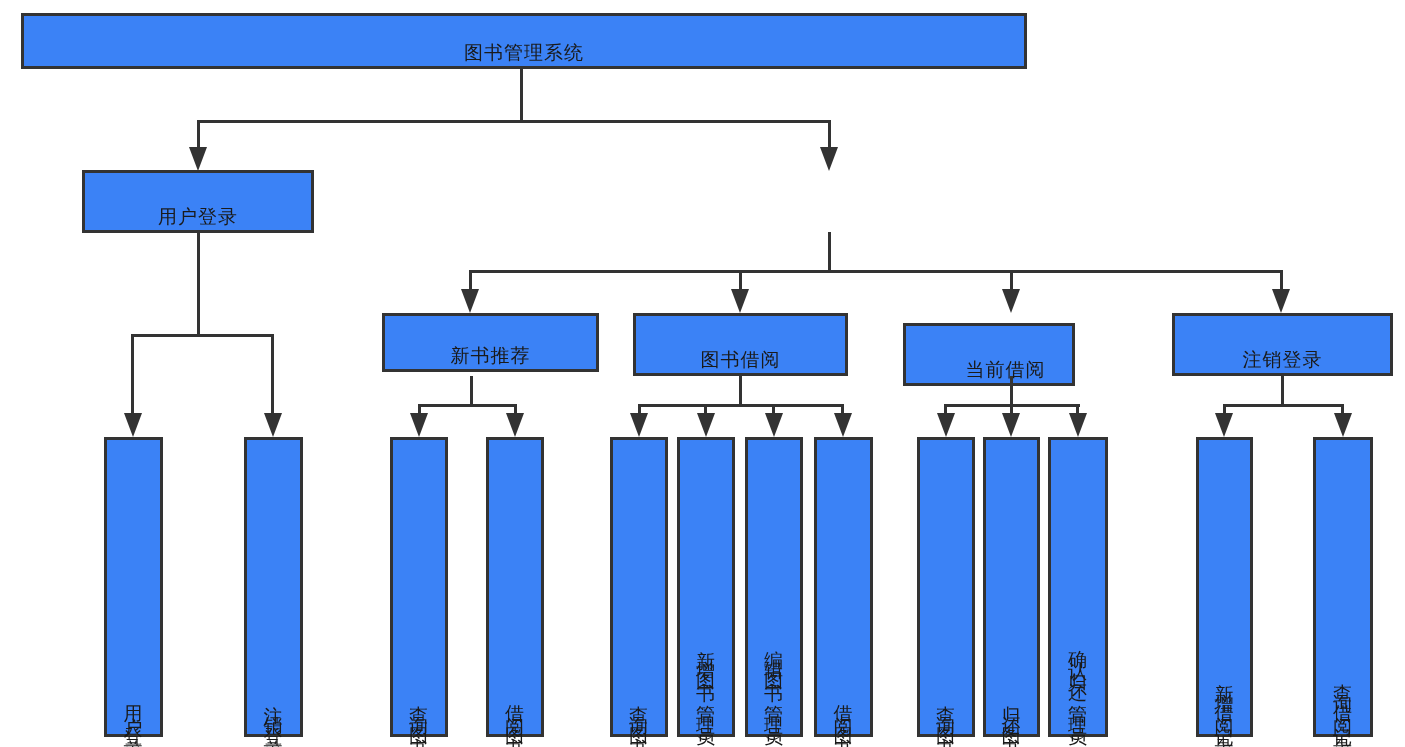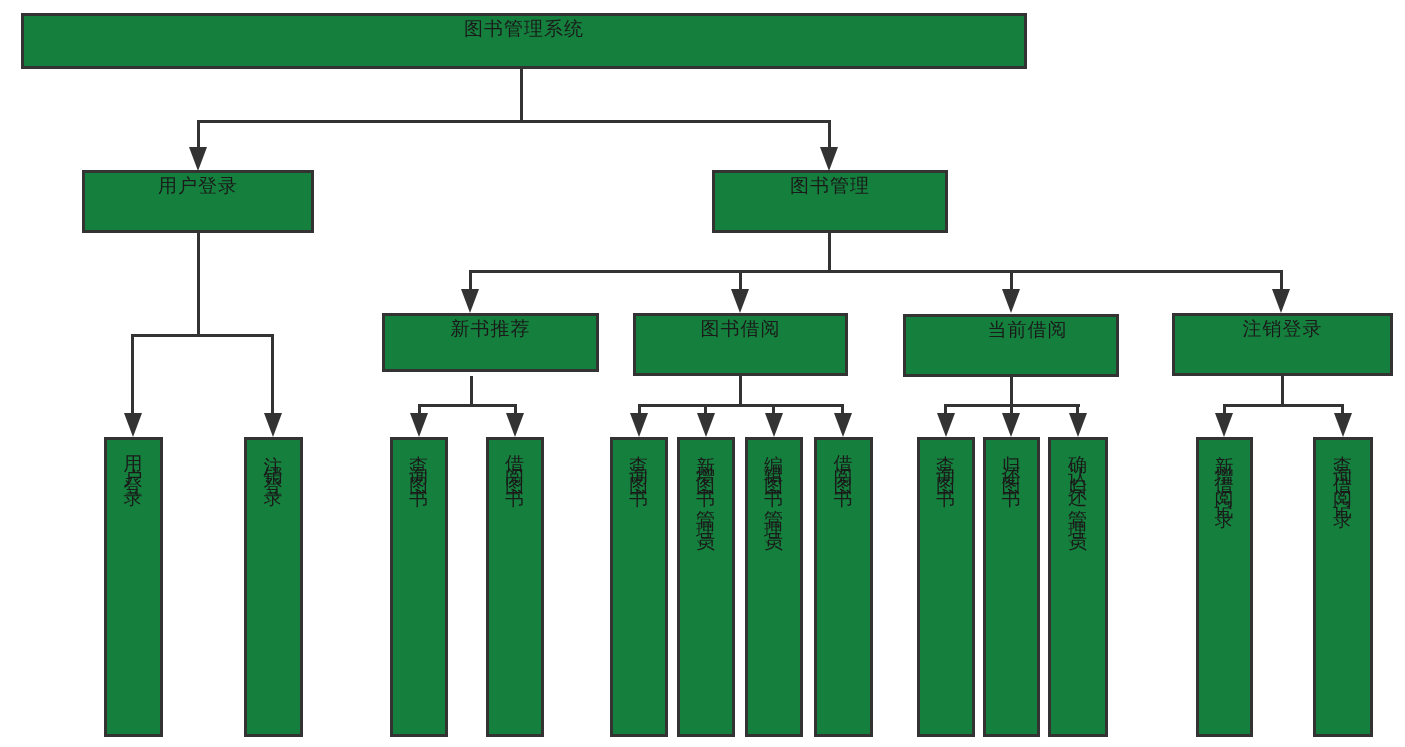--- a/index.html
+++ b/index.html
@@ -2,21 +2,21 @@
 <html><head>
 <meta charset="utf-8">
 <style>
   html,body { margin:0; padding:0; background:#ffffff; }
   .canvas {
     position:relative; width:1405px; height:747px; background:#ffffff;
     font-family:"Liberation Sans", sans-serif; color:#1a1a1a; overflow:hidden;
   }
   .box {
     position:absolute; box-sizing:border-box; border:3px solid #333333;
-    background:#15803d; display:flex; align-items:flex-start; justify-content:center;
+    background:#3b82f6; display:flex; align-items:flex-end; justify-content:center;
     font-size:19px; color:#1a1a1a; letter-spacing:1px;
   }
   .vbox { top:437px; height:300px; }
   .vbox .vtext {
     writing-mode:vertical-rl; text-orientation:mixed;
     letter-spacing:11px; font-size:19px; line-height:1; white-space:nowrap;
   }
   .line { position:absolute; background:#333333; }
   .arrow {
     position:absolute; width:0; height:0;
@@ -40,23 +40,20 @@
   <div class="line" style="left:520px; top:69px; width:3px; height:53px;"></div>
   <div class="line" style="left:197px; top:120px; width:634px; height:3px;"></div>
   <div class="line" style="left:197px; top:120px; width:3px; height:28px;"></div>
   <div class="line" style="left:828px; top:120px; width:3px; height:28px;"></div>
   <div class="arrow" style="left:189px; top:147px;"></div>
   <div class="arrow" style="left:820px; top:147px;"></div>
 
   <div class="box" style="left:82px; top:170px; width:232px; height:63px;">
     <span>用户登录</span>
   </div>
-  <div class="box" style="left:712px; top:170px; width:236px; height:63px;">
-    <span>图书管理</span>
-  </div>
 
   <div class="line" style="left:197px; top:232px; width:3px; height:104px;"></div>
   <div class="line" style="left:131px; top:334px; width:143px; height:3px;"></div>
   <div class="line" style="left:131px; top:334px; width:3px; height:80px;"></div>
   <div class="line" style="left:271px; top:334px; width:3px; height:80px;"></div>
   <div class="arrow" style="left:124px; top:413px;"></div>
   <div class="arrow" style="left:264px; top:413px;"></div>
 
   <div class="line" style="left:828px; top:232px; width:3px; height:41px;"></div>
   <div class="line" style="left:469px; top:270px; width:814px; height:3px;"></div>
@@ -68,21 +65,21 @@
   <div class="arrow" style="left:731px; top:289px;"></div>
   <div class="arrow" style="left:1002px; top:289px;"></div>
   <div class="arrow" style="left:1272px; top:289px;"></div>
 
   <div class="box" style="left:373px; top:313px; width:217px; height:59px;margin-left:9px;">
     <span>新书推荐</span>
   </div>
   <div class="box" style="left:633px; top:313px; width:215px; height:63px;">
     <span>图书借阅</span>
   </div>
-  <div class="box" style="left:903px; top:314px; width:216px; height:63px;padding-left:33px;">
+  <div class="box" style="left:903px; top:323px; width:172px; height:63px;padding-left:33px;">
     <span>当前借阅</span>
   </div>
   <div class="box" style="left:1172px; top:313px; width:221px; height:63px;">
     <span>注销登录</span>
   </div>
 
   <div class="line" style="left:470px; top:376px; width:3px; height:30px;"></div>
   <div class="line" style="left:418px; top:404px; width:99px; height:3px;"></div>
   <div class="line" style="left:418px; top:404px; width:3px; height:10px;"></div>
   <div class="line" style="left:514px; top:404px; width:3px; height:10px;"></div>

